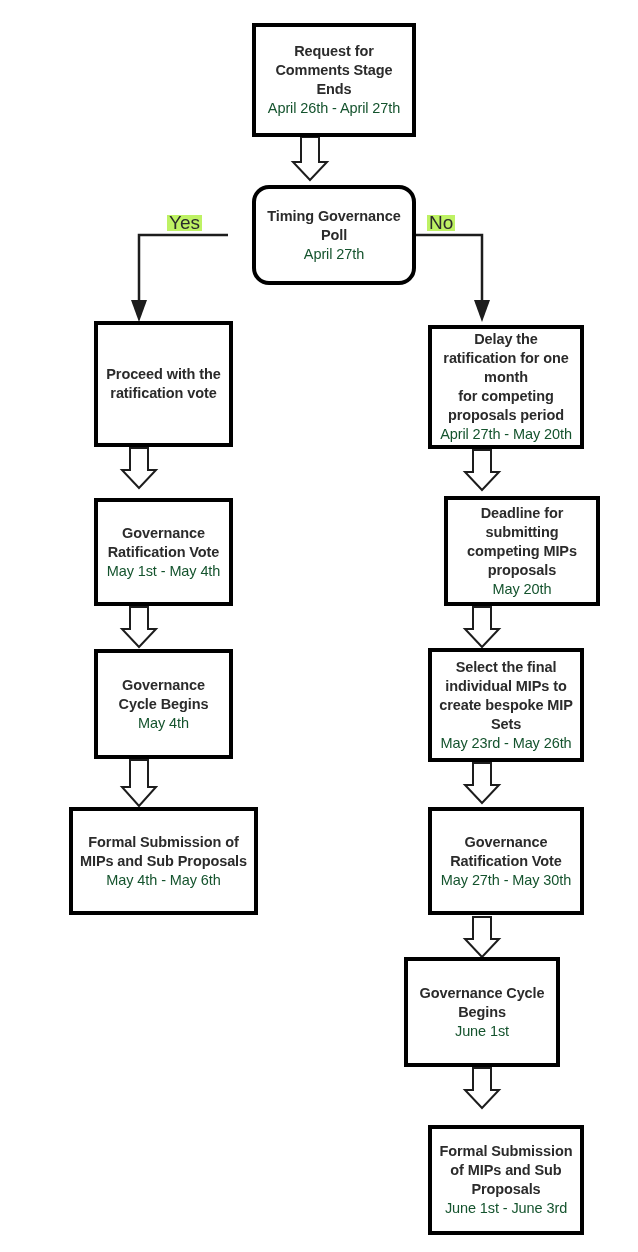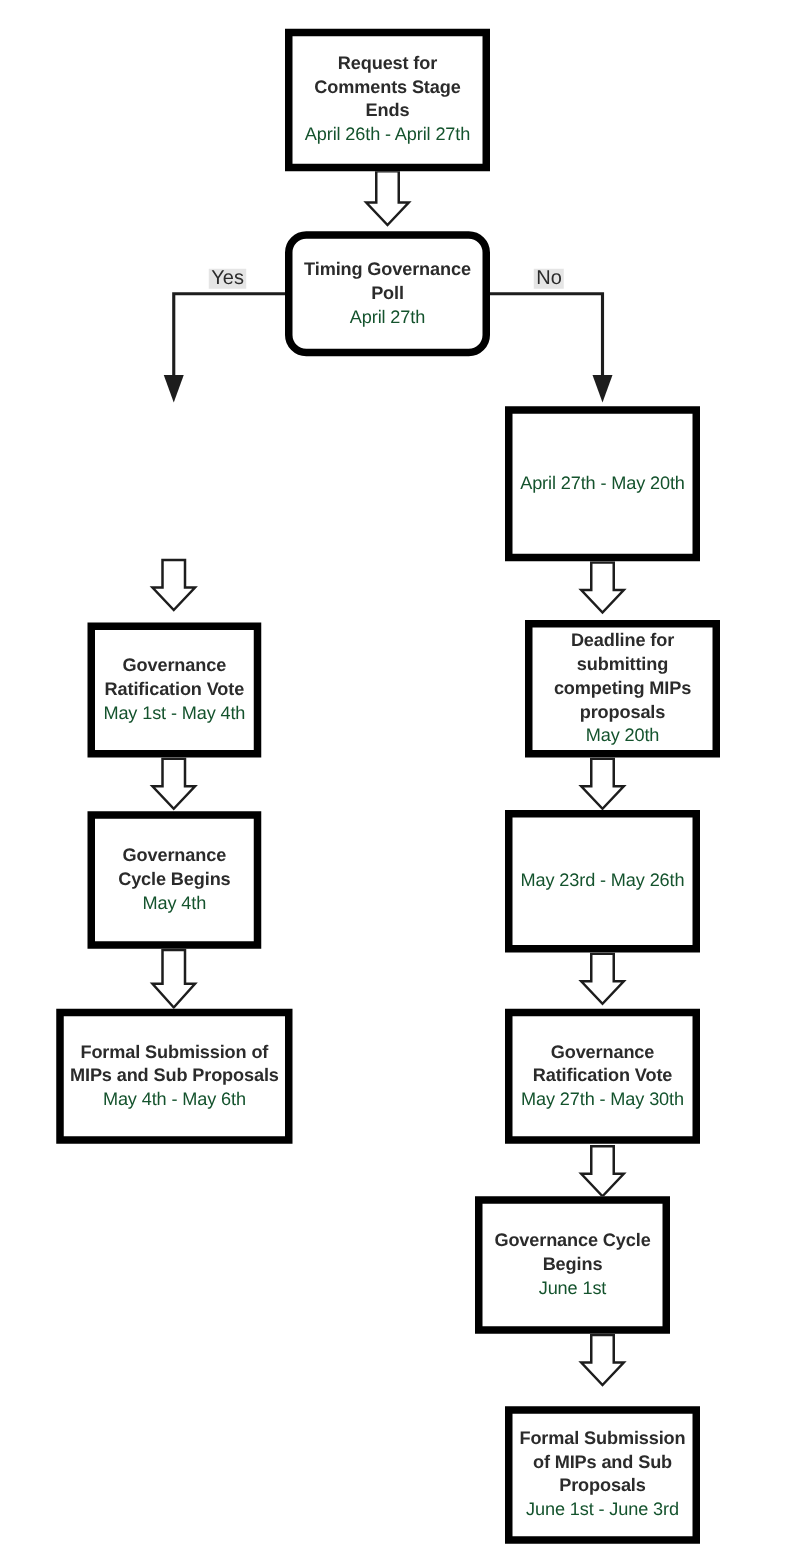--- a/index.html
+++ b/index.html
@@ -24,28 +24,29 @@
     left: 0;
     top: 0;
     width: 638px;
     height: 1252px;
     pointer-events: none;
   }
   .node {
     position: absolute;
     box-sizing: border-box;
     background: #ffffff;
-    border: 6px solid #000000;
+    border: 4px solid #000000;
     display: flex;
     flex-direction: column;
     align-items: center;
     justify-content: center;
     text-align: center;
     color: #2b2b2b;
     z-index: 2;
+    margin-left: 24px;
   }
   .node .title {
     font-weight: bold;
     font-size: 14.5px;
     line-height: 19px;
     letter-spacing: -0.1px;
     white-space: pre-line;
   }
   .node .date {
     font-weight: normal;
@@ -53,25 +54,25 @@
     line-height: 19px;
     letter-spacing: -0.1px;
     color: #14532d;
     white-space: pre-line;
   }
   .node .title:empty,
   .node .date:empty { display: none; }
 
   .branch-label {
     position: absolute;
-    font-size: 16px;
+    font-size: 19px;
     color: #2b2b2b;
     line-height: 16px;
     z-index: 3;
-    background: #e5e5e5;
+    background: #bef264;
     padding: 0 2px;
   }
 </style>
 </head>
 <body>
 
 <div id="canvas">
 
   <svg id="connectors" viewBox="0 0 638 1252" xmlns="http://www.w3.org/2000/svg">
 
@@ -103,52 +104,66 @@
 
   <div class="node" style="left:228px; top:185px; width:164px; height:100px;border-radius:17px;">
     <div class="title">Timing Governance
 Poll</div>
     <div class="date">April 27th</div>
   </div>
 
   <div class="branch-label" style="left:167px; top:215px;">Yes</div>
   <div class="branch-label" style="left:427px; top:215px;">No</div>
 
+  <div class="node" style="left:70px; top:321px; width:139px; height:126px;">
+    <div class="title">Proceed with the
+ratification vote</div>
+
+  </div>
 
   <div class="node" style="left:70px; top:498px; width:139px; height:108px;">
     <div class="title">Governance
 Ratification Vote</div>
     <div class="date">May 1st - May 4th</div>
   </div>
 
   <div class="node" style="left:70px; top:649px; width:139px; height:110px;">
     <div class="title">Governance
 Cycle Begins</div>
     <div class="date">May 4th</div>
   </div>
 
   <div class="node" style="left:45px; top:807px; width:189px; height:108px;justify-content:center;">
     <div class="title">Formal Submission of
 MIPs and Sub Proposals</div>
     <div class="date">May 4th - May 6th</div>
   </div>
 
   <div class="node" style="left:404px; top:325px; width:156px; height:124px;">
+    <div class="title">Delay the
+ratification for one
+month
+for competing
+proposals period</div>
     <div class="date">April 27th - May 20th</div>
   </div>
 
   <div class="node" style="left:420px; top:496px; width:156px; height:110px;">
     <div class="title">Deadline for
 submitting
 competing MIPs
 proposals</div>
     <div class="date">May 20th</div>
   </div>
 
   <div class="node" style="left:404px; top:648px; width:156px; height:114px;">
+    <div class="title">Select the final
+individual MIPs to
+create bespoke MIP
+Sets</div>
     <div class="date">May 23rd - May 26th</div>
   </div>
 
   <div class="node" style="left:404px; top:807px; width:156px; height:108px;">
     <div class="title">Governance
 Ratification Vote</div>
     <div class="date">May 27th - May 30th</div>
   </div>
 
   <div class="node" style="left:380px; top:957px; width:156px; height:110px;">

